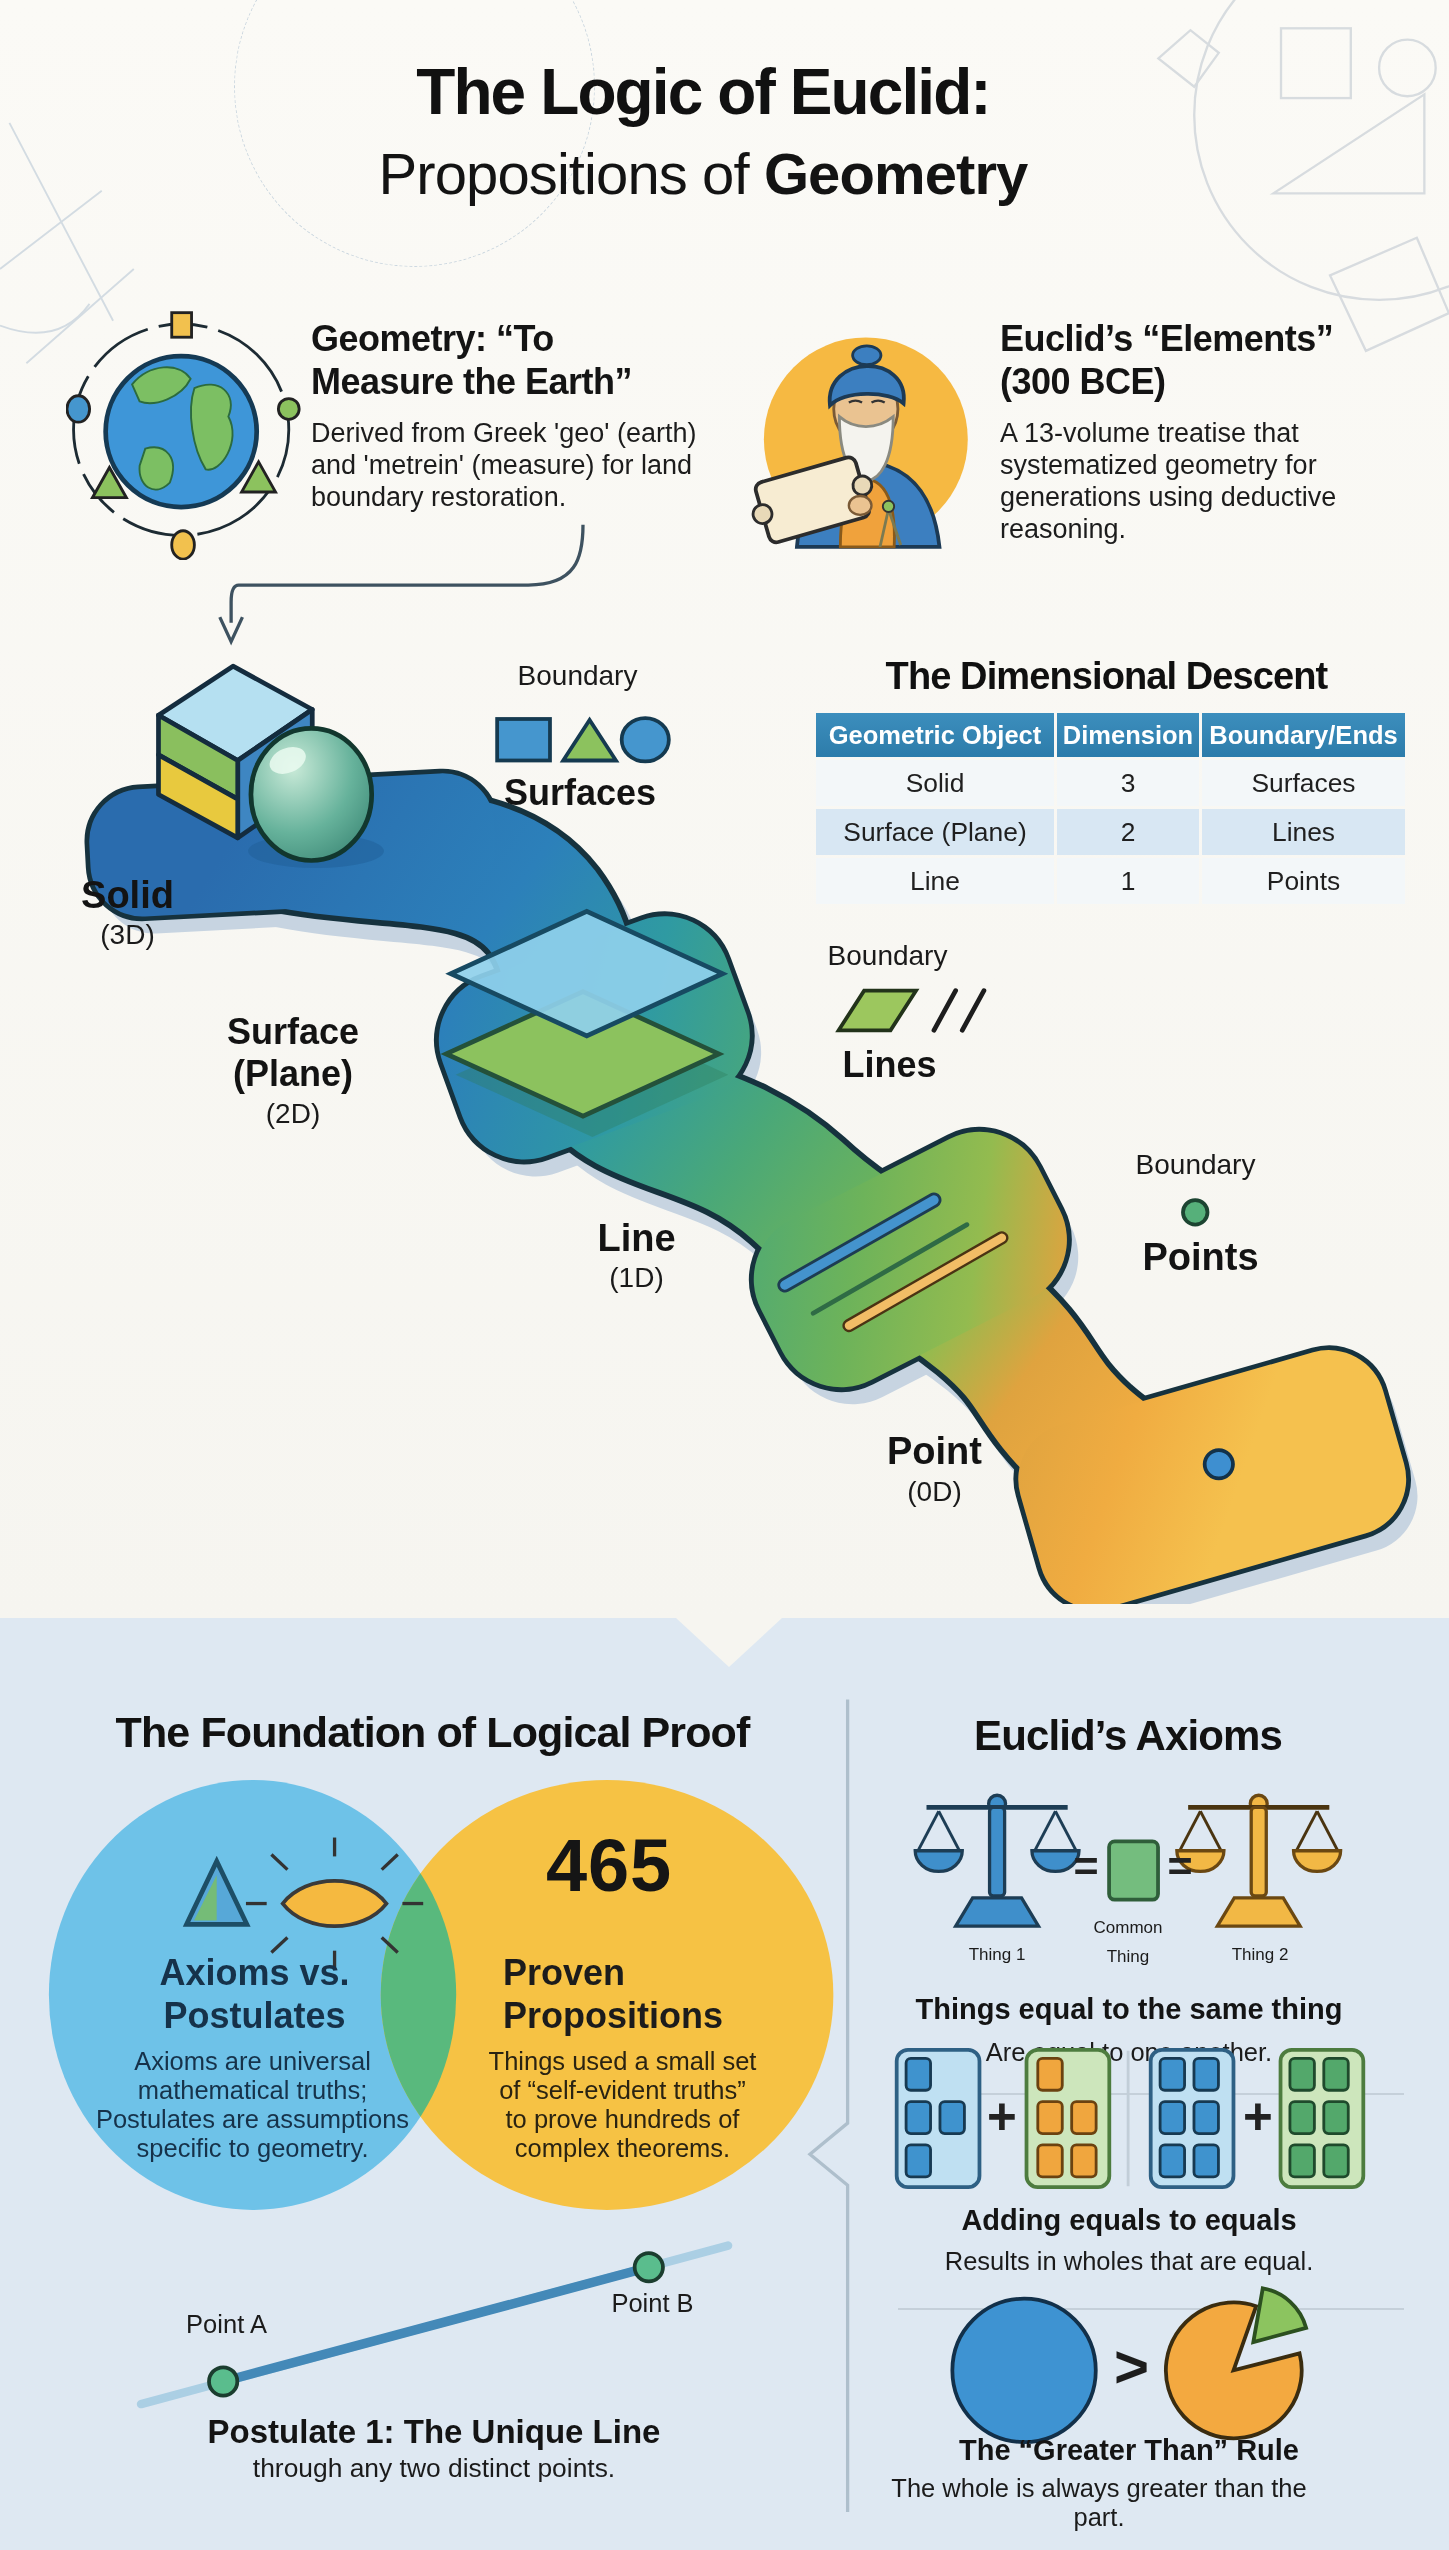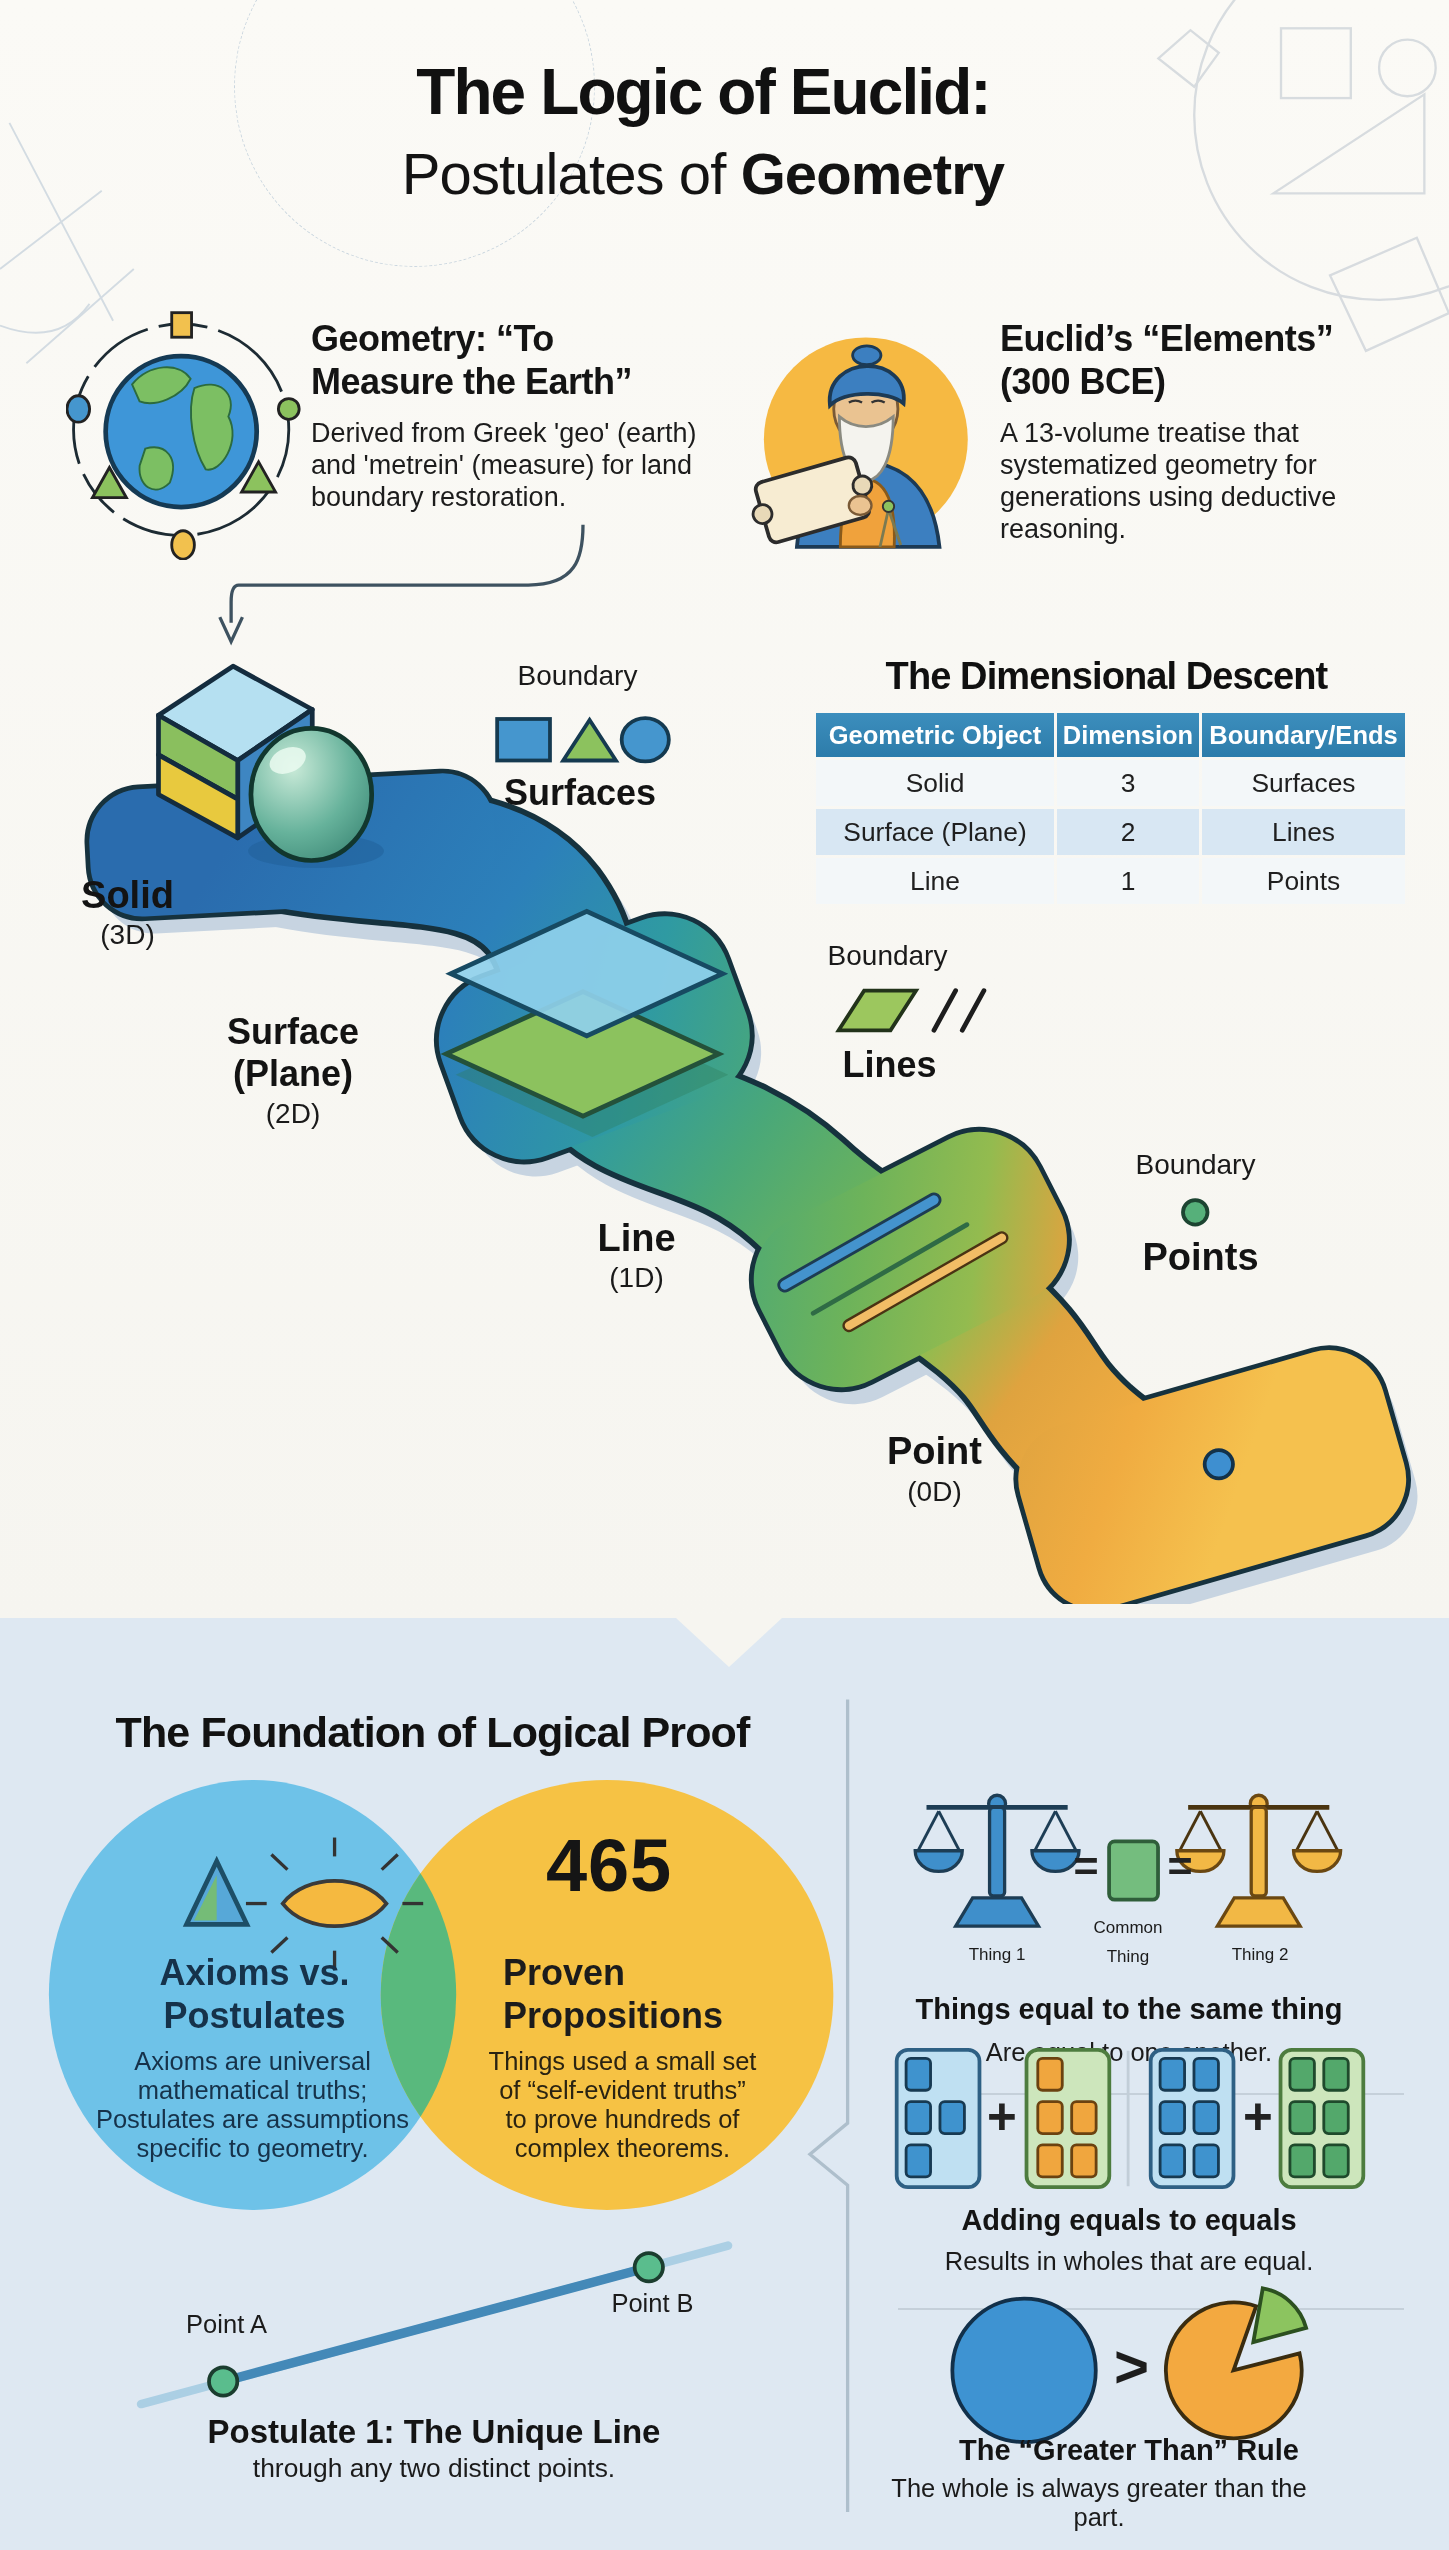--- a/index.html
+++ b/index.html
@@ -70,21 +70,21 @@
       <rect x="178" y="30" width="74" height="74"></rect>
       <circle cx="312" cy="72" r="30"></circle>
       <polygon points="170,205 330,205 330,100"></polygon>
       <polygon points="48,62 82,32 112,56 86,92"></polygon>
       <polygon points="230,292 322,252 356,332 268,372"></polygon>
     </g>
   </svg>
 
   <h1 class="abs ctr title1">The Logic of Euclid:</h1>
   <div class="abs ctr title2">
-    <span class="light">Postulates of </span><span class="heavy">Geometry</span>
+    <span class="light">Propositions of </span><span class="heavy">Geometry</span>
   </div>
 
   <svg class="abs" style="left:66px;top:307px" width="236" height="253" viewBox="0 0 250 268">
     <ellipse cx="122" cy="130" rx="114" ry="112" fill="none" stroke="#1d2b33" stroke-width="3" stroke-dasharray="52 12 96 12 70 12"></ellipse>
     <circle cx="122" cy="132" r="80" fill="#3e96d8" stroke="#153a54" stroke-width="5"></circle>
     <g fill="#7cbf63" stroke="#2c6b3e" stroke-width="2">
       <path d="M 70,82 C 88,60 120,58 132,76 C 122,96 94,106 78,100 Z"></path>
       <path d="M 136,86 C 162,74 182,92 172,116 C 186,142 164,176 148,172 C 134,150 128,110 136,86 Z"></path>
       <path d="M 84,150 C 106,144 120,160 110,186 C 94,202 76,190 78,168 Z"></path>
     </g>
@@ -272,20 +272,21 @@
       </tr>
       <tr class="r-odd">
         <td>Line</td>
         <td>1</td>
         <td>Points</td>
       </tr>
     </tbody>
   </table>
 
   <div class="abs ctr sec-h" style="left:38px;top:1708px;width:789px">The Foundation of Logical Proof</div>
+  <div class="abs ctr sec-h" style="left:896px;top:1712px;width:464px;font-size:42px">Euclid’s Axioms</div>
 
   <svg class="abs" style="left:28px;top:1764px" width="830" height="462" viewBox="0 0 880 490">
     <defs>
         <clipPath id="clipBlue">
           <ellipse cx="238" cy="245" rx="216" ry="228"></ellipse>
         </clipPath>
       </defs>
     <ellipse cx="238" cy="245" rx="216" ry="228" fill="#6ec2e8"></ellipse>
     <ellipse cx="614" cy="245" rx="240" ry="228" fill="#f6c244"></ellipse>
     <ellipse cx="614" cy="245" rx="240" ry="228" fill="#59b97d" clip-path="url(#clipBlue)"></ellipse>

